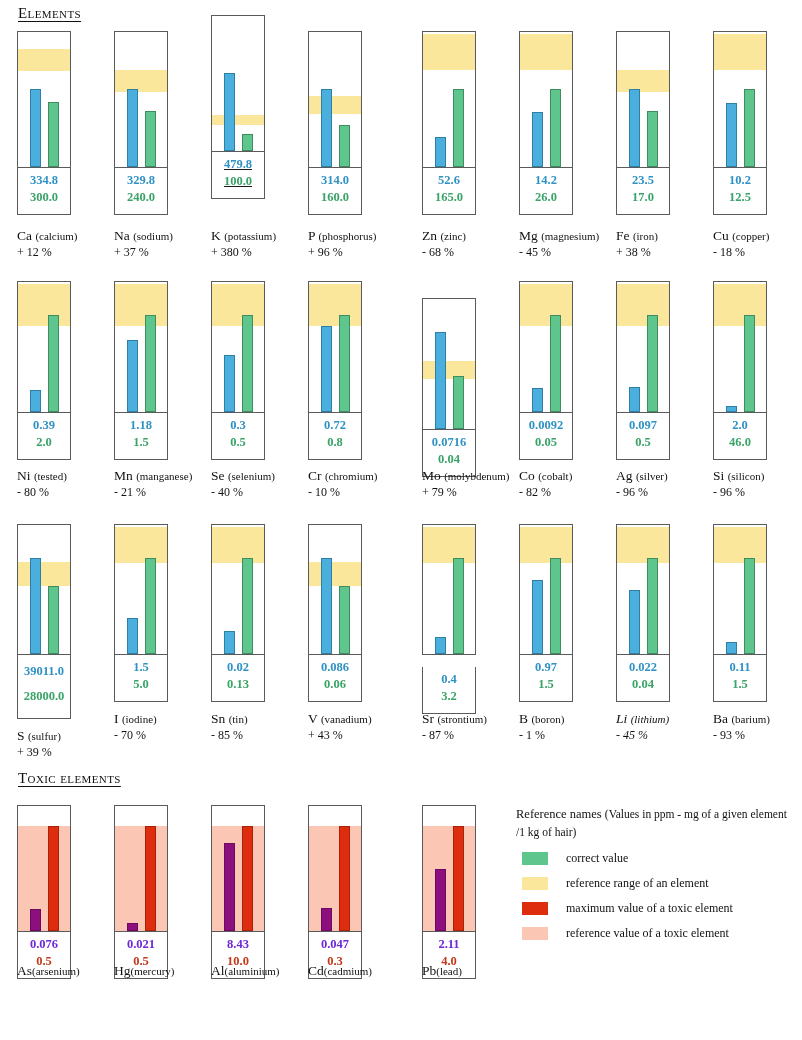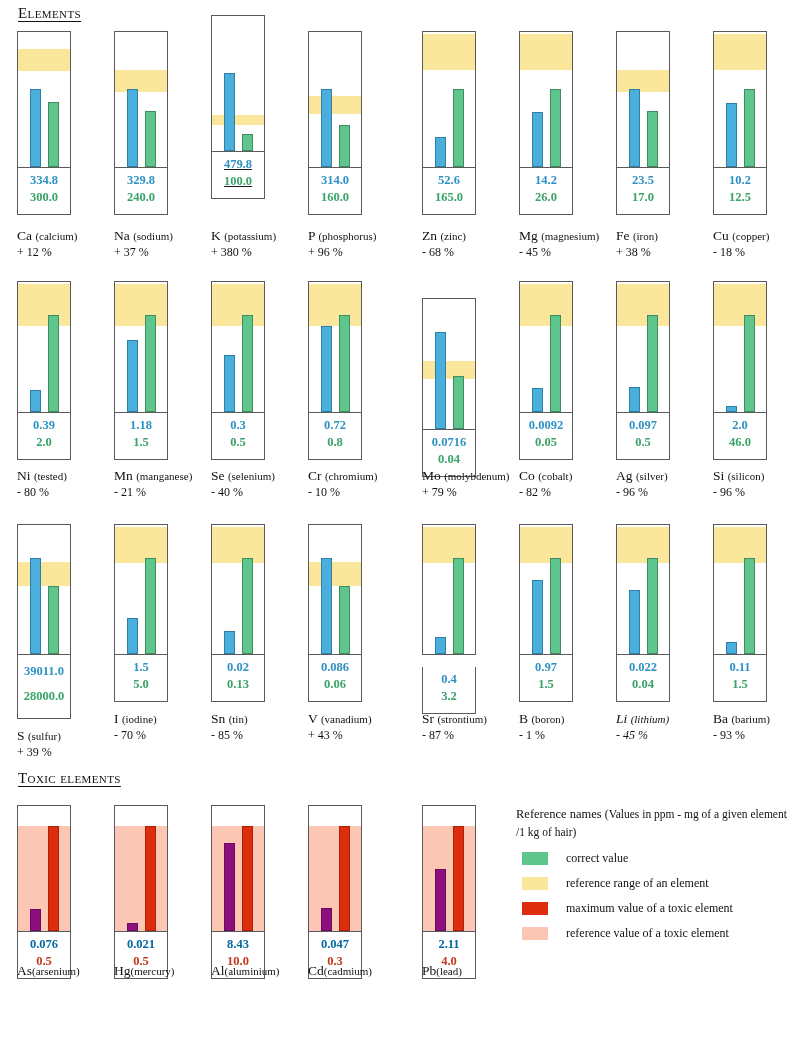--- a/index.html
+++ b/index.html
@@ -64,21 +64,21 @@
     background:#fff;
   }
   .valbox div{
     font-family:"Liberation Serif","DejaVu Serif",serif;
     font-weight:bold;
     font-size:12.5px;
     line-height:17px;
   }
   .v-test{color:#2f92c4;}
   .v-correct{color:#3aa368;}
-  .v-tox{color:#0369a1;}
+  .v-tox{color:#6d28d9;}
   .v-max{color:#c3391c;}
   .valbox.tall div{line-height:25px;}
 
   .caption{
     position:absolute;
     width:95px;
     font-family:"Liberation Serif","DejaVu Serif",serif;
     font-size:12.5px;
     line-height:15.5px;
     color:#111;

